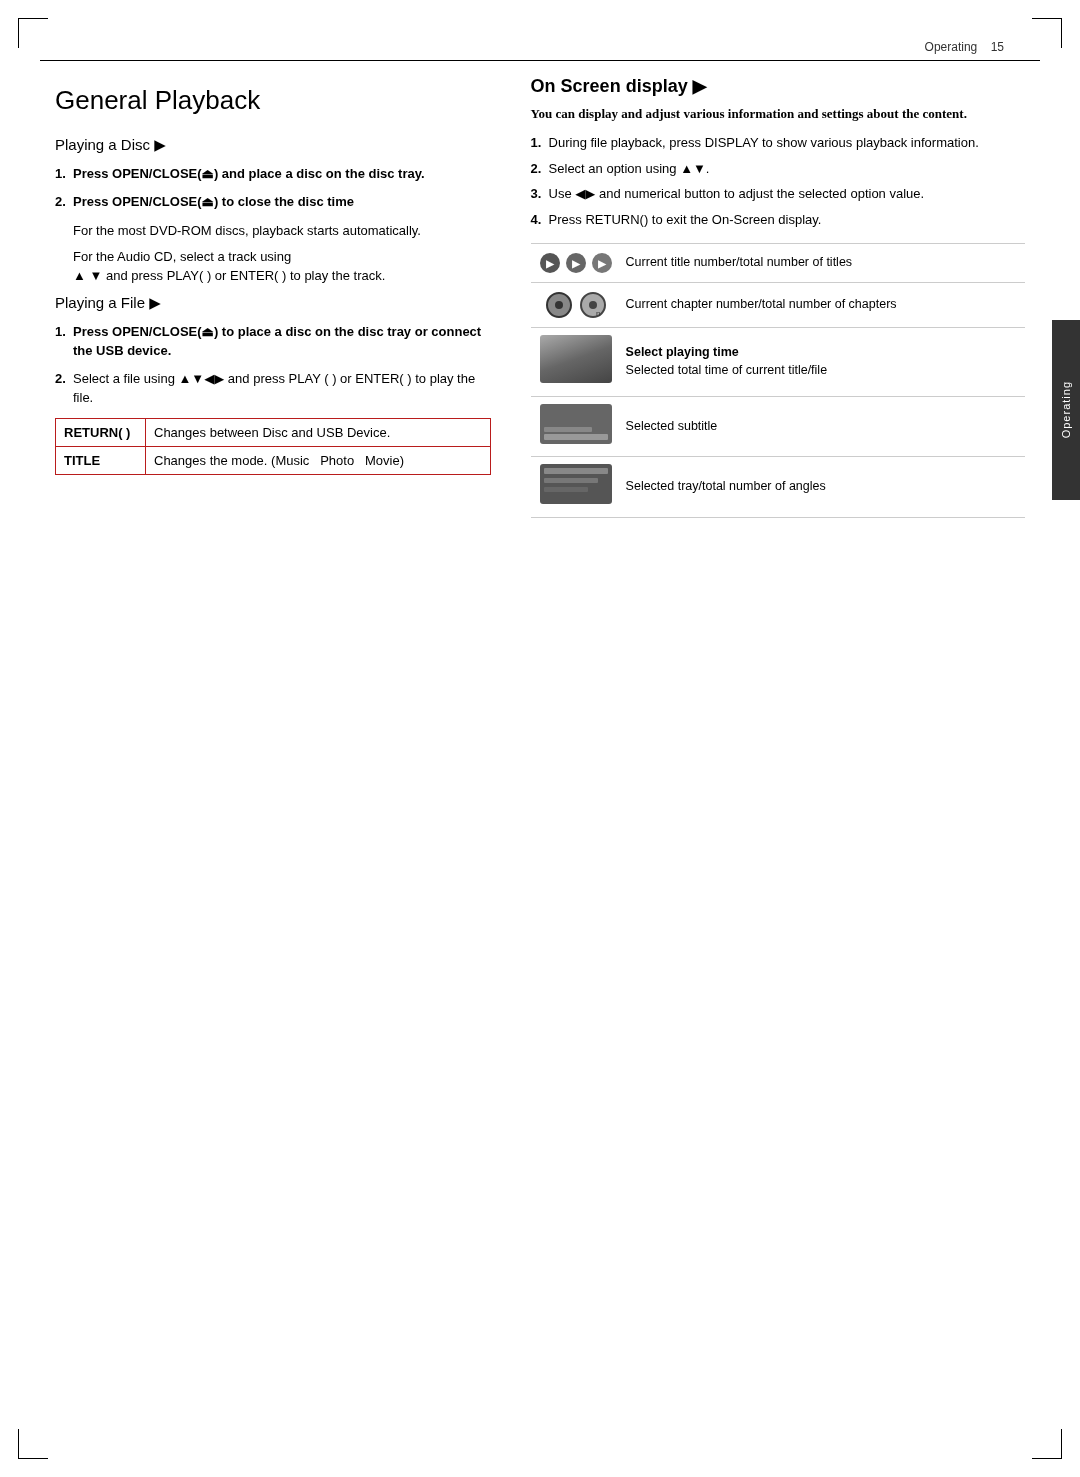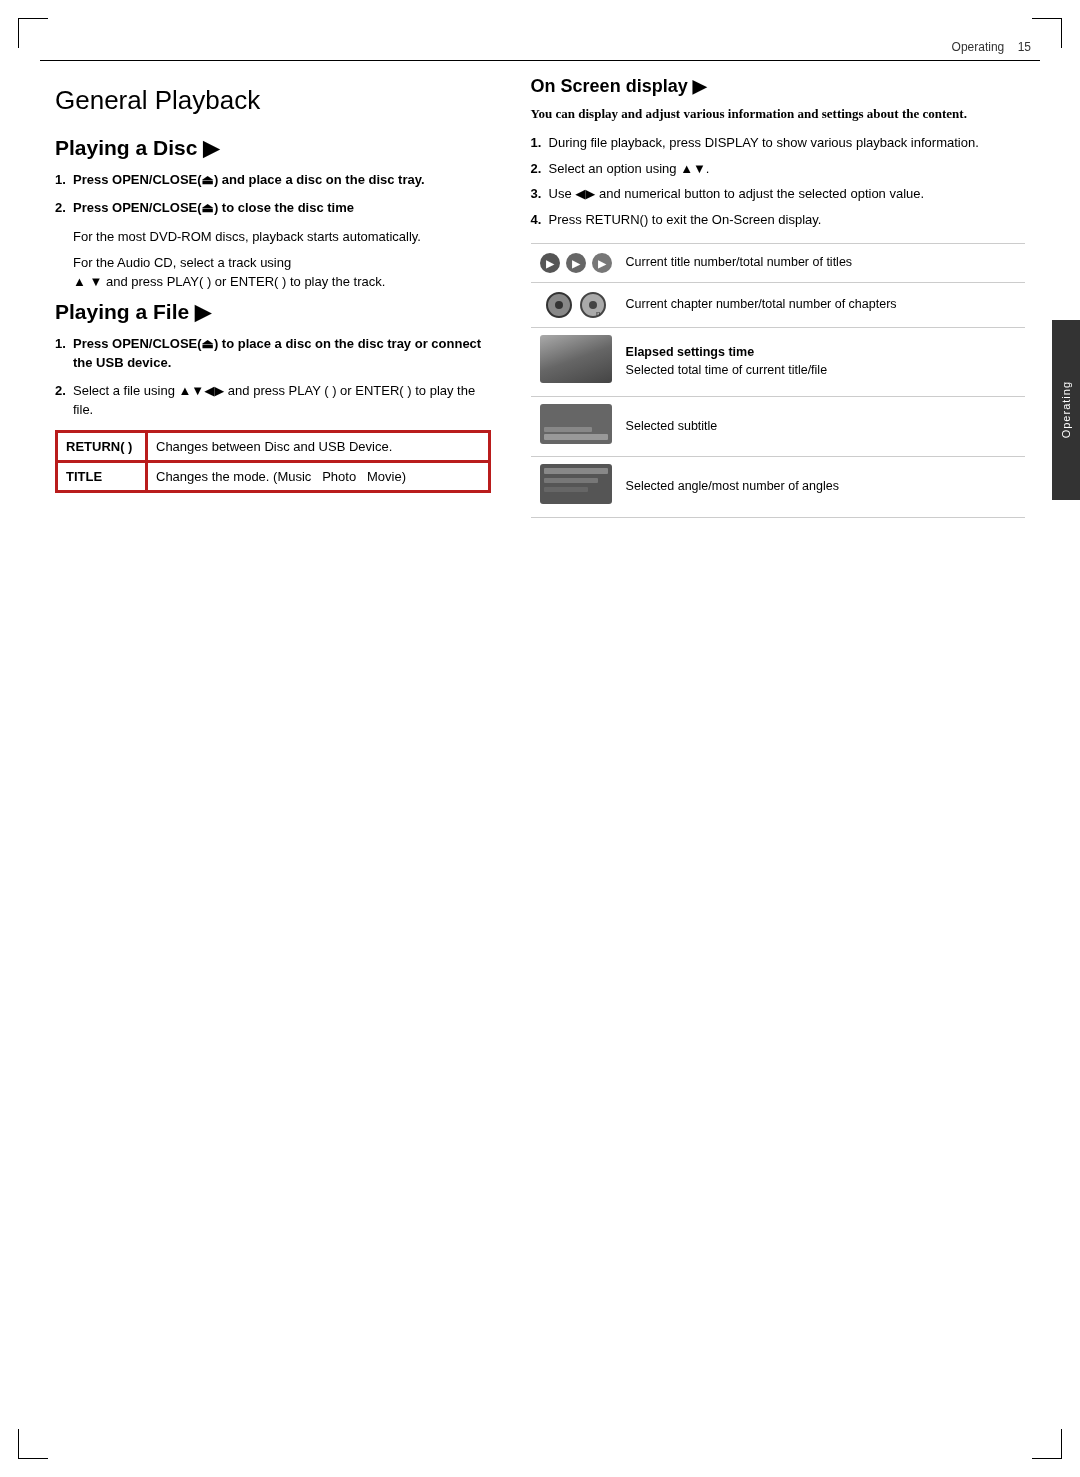--- a/index.html
+++ b/index.html
@@ -30,21 +30,21 @@
     }
     .corner-mark.tl { top: 18px; left: 18px; border-width: 1px 0 0 1px; }
     .corner-mark.tr { top: 18px; right: 18px; border-width: 1px 1px 0 0; }
     .corner-mark.bl { bottom: 18px; left: 18px; border-width: 0 0 1px 1px; }
     .corner-mark.br { bottom: 18px; right: 18px; border-width: 0 1px 1px 0; }
 
     
     .page-header {
       position: absolute;
       top: 40px;
-      right: 49px;
+      right: 76px;
       font-size: 12px;
       color: #333;
     }
 
     
     .top-rule {
       position: absolute;
       top: 60px;
       left: 40px;
       right: 40px;
@@ -107,22 +107,22 @@
     
     .section-title {
       font-size: 26px;
       font-weight: normal;
       margin-bottom: 20px;
       margin-top: 10px;
       font-family: Arial, Helvetica, sans-serif;
     }
 
     .sub-title {
-      font-size: 21px;
-      font-weight: bold;
+      font-size: 15px;
+      font-weight: normal;
       margin-bottom: 10px;
       margin-top: 8px;
     }
 
     
     .numbered-list {
       list-style: none;
       padding: 0;
       margin: 0 0 10px 0;
     }
@@ -150,21 +150,21 @@
     }
 
     
     .info-table {
       width: 100%;
       border-collapse: collapse;
       margin-top: 10px;
       font-size: 13px;
     }
     .info-table td {
-      border: 3px solid #b91c1c;
+      border: 1px solid #b91c1c;
       padding: 6px 8px;
       vertical-align: top;
     }
     .info-table td:first-child {
       font-weight: bold;
       width: 90px;
     }
 
     
     .osd-title {
@@ -359,21 +359,21 @@
               </div>
             </td>
             <td>Current chapter number/total number of chapters</td>
           </tr>
 
           <tr>
             <td class="icon-cell">
               <div style="background: linear-gradient(160deg,#aaa,#666,#444); width:72px; height:48px; border-radius:3px; display:inline-block;"></div>
             </td>
             <td>
-              <strong>Elapsed settings time</strong><br>
+              <strong>Select playing time</strong><br>
               <span>Selected total time of current title/file</span>
             </td>
           </tr>
 
 
           <tr>
             <td class="icon-cell">
               <div style="background: #666; width:72px; height:40px; border-radius:3px; display:inline-block; position:relative;">
                 <div style="position:absolute; bottom:4px; left:4px; right:4px; height:6px; background:#999; border-radius:1px;"></div>
                 <div style="position:absolute; bottom:12px; left:4px; right:20px; height:5px; background:#888; border-radius:1px;"></div>
@@ -383,21 +383,21 @@
           </tr>
 
           <tr>
             <td class="icon-cell">
               <div style="background: #555; width:72px; height:40px; border-radius:3px; display:inline-block; position:relative;">
                 <div style="position:absolute; top:4px; left:4px; right:4px; height:6px; background:#888; border-radius:1px;"></div>
                 <div style="position:absolute; top:14px; left:4px; right:14px; height:5px; background:#777; border-radius:1px;"></div>
                 <div style="position:absolute; top:23px; left:4px; right:24px; height:5px; background:#666; border-radius:1px;"></div>
               </div>
             </td>
-            <td>Selected angle/most number of angles</td>
+            <td>Selected tray/total number of angles</td>
           </tr>
         </tbody>
       </table>
 
     </div>
   </div>
 
 </div>
 
 </body></html>

